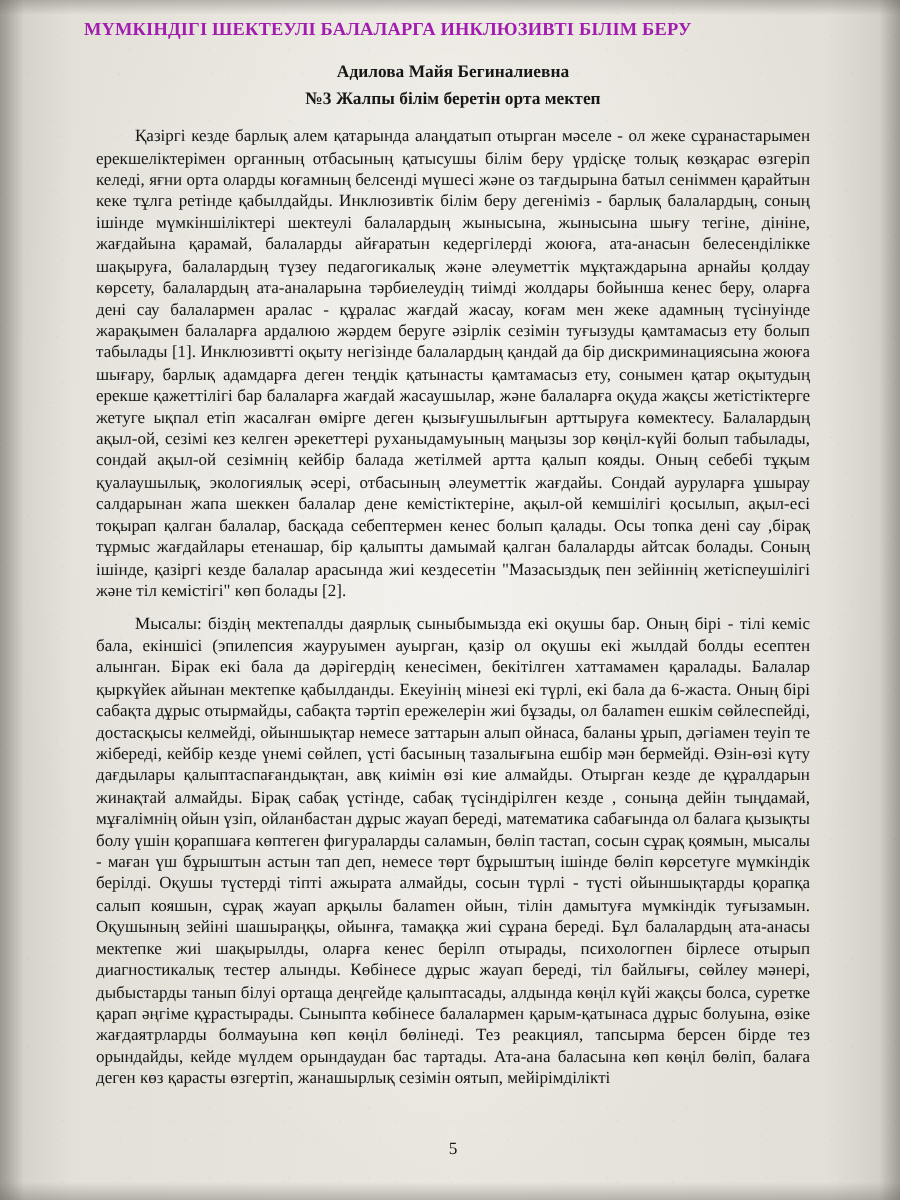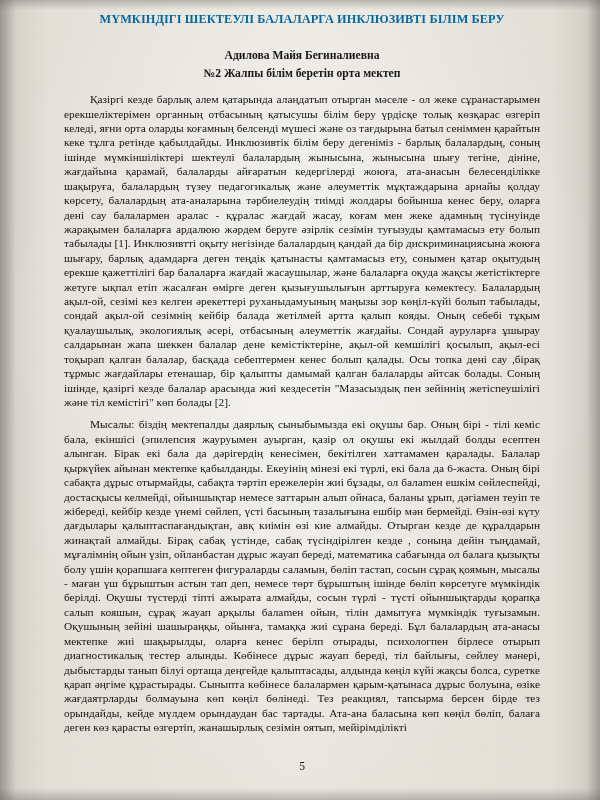--- a/index.html
+++ b/index.html
@@ -48,29 +48,28 @@
   }
   .content {
     position: absolute;
     left: 56px;
     top: 0;
     width: 492px;
     height: 800px;
   }
   .doc-title {
     margin-top: 12px;
-    text-align: center;
     font-weight: bold;
     font-size: 12.3px;
     letter-spacing: 0.1px;
-    color: #0369a1;
+    color: #a21caf;
     line-height: 1.15;
   }
   .author {
-    margin-top: 23px;
+    margin-top: 15px;
     text-align: center;
     font-weight: bold;
     font-size: 11.6px;
     color: #171717;
   }
   .affiliation {
     margin-top: 5px;
     text-align: center;
     font-weight: bold;
     font-size: 11.6px;
@@ -119,21 +118,21 @@
 <div class="page">
   <div class="sheet"></div>
   <div class="shadow-top"></div>
   <div class="shadow-left"></div>
   <div class="shadow-right"></div>
   <div class="shadow-bottom"></div>
 
   <div class="content">
     <div class="doc-title">МҮМКІНДІГІ ШЕКТЕУЛІ БАЛАЛАРГА ИНКЛЮЗИВТІ БІЛІМ БЕРУ</div>
     <div class="author">Адилова Майя Бегиналиевна</div>
-    <div class="affiliation">№2 Жалпы білім беретін орта мектеп</div>
+    <div class="affiliation">№3 Жалпы білім беретін орта мектеп</div>
 
     <div class="body-text">
       <p>Қазіргі кезде барлық алем қатарында алаңдатып отырган мәселе - ол жеке сұранастарымен ерекшеліктерімен органның отбасының қатысушы білім беру үрдісқе толық көзқарас өзгеріп келеді, яғни орта оларды коғамның белсенді мүшесі және оз тағдырына батыл сеніммен қарайтын кеке тұлга ретінде қабылдайды. Инклюзивтік білім беру дегеніміз - барлық балалардың, соның ішінде мүмкіншіліктері шектеулі балалардың жынысына, жынысына шығу тегіне, дініне, жағдайына қарамай, балаларды айғаратын кедергілерді жоюға, ата-анасын белесенділікке шақыруға, балалардың түзеу педагогикалық және әлеуметтік мұқтаждарына арнайы қолдау көрсету, балалардың ата-аналарына тәрбиелеудің тиімді жолдары бойынша кенес беру, оларға дені сау балалармен аралас - құралас жағдай жасау, коғам мен жеке адамның түсінуінде жарақымен балаларға ардалюю жәрдем беруге әзірлік сезімін туғызуды қамтамасыз ету болып табылады [1]. Инклюзивтті оқыту негізінде балалардың қандай да бір дискриминациясына жоюға шығару, барлық адамдарға деген теңдік қатынасты қамтамасыз ету, сонымен қатар оқытудың ерекше қажеттілігі бар балаларға жағдай жасаушылар, және балаларға оқуда жақсы жетістіктерге жетуге ықпал етіп жасалған өмірге деген қызығушылығын арттыруға көмектесу. Балалардың ақыл-ой, сезімі кез келген әрекеттері руханыдамуының маңызы зор көңіл-күйі болып табылады, сондай ақыл-ой сезімнің кейбір балада жетілмей артта қалып кояды. Оның себебі тұқым қуалаушылық, экологиялық әсері, отбасының әлеуметтік жағдайы. Сондай ауруларға ұшырау салдарынан жапа шеккен балалар дене кемістіктеріне, ақыл-ой кемшілігі қосылып, ақыл-есі тоқырап қалган балалар, басқада себептермен кенес болып қалады. Осы топка дені сау ,бірақ тұрмыс жағдайлары етенашар, бір қалыпты дамымай қалган балаларды айтсак болады. Соның ішінде, қазіргі кезде балалар арасында жиі кездесетін "Мазасыздық пен зейіннің жетіспеушілігі және тіл кемістігі" көп болады [2].</p>
       <p>Мысалы: біздің мектепалды даярлық сыныбымызда екі оқушы бар. Оның бірі - тілі кеміс бала, екіншісі (эпилепсия жауруымен ауырган, қазір ол оқушы екі жылдай болды есептен алынган. Бірак екі бала да дәрігердің кенесімен, бекітілген хаттамамен қаралады. Балалар қыркүйек айынан мектепке қабылданды. Екеуінің мінезі екі түрлі, екі бала да 6-жаста. Оның бірі сабақта дұрыс отырмайды, сабақта тәртіп ережелерін жиі бұзады, ол балаmен ешкім сөйлеспейді, достасқысы келмейді, ойыншықтар немесе заттарын алып ойнаса, баланы ұрып, дәгіамен теуіп те жібереді, кейбір кезде үнемі сөйлеп, үсті басының тазалығына ешбір мән бермейді. Өзін-өзі күту дағдылары қалыптаспағандықтан, авқ киімін өзі кие алмайды. Отырган кезде де құралдарын жинақтай алмайды. Бірақ сабақ үстінде, сабақ түсіндірілген кезде , соныңа дейін тыңдамай, мұғалімнің ойын  үзіп, ойланбастан дұрыс жауап береді, математика сабағында ол балага қызықты болу үшін қорапшаға көптеген фигураларды саламын, бөліп тастап, сосын сұрақ қоямын, мысалы - маған үш бұрыштын астын тап деп, немесе төрт бұрыштың ішінде бөліп көрсетуге мүмкіндік берілді. Оқушы түстерді тіпті ажырата алмайды, сосын түрлі - түсті ойыншықтарды қорапқа салып кояшын, сұрақ жауап арқылы балаmен ойын, тілін дамытуға мүмкіндік туғызамын. Оқушының зейіні шашыраңқы, ойынға, тамаққа жиі сұрана береді. Бұл балалардың ата-анасы  мектепке жиі шақырылды, оларға кенес берілп отырады, психологпен бірлесе отырып диагностикалық тестер алынды. Көбінесе дұрыс жауап береді, тіл байлығы, сөйлеу мәнері, дыбыстарды танып білуі ортаща деңгейде қалыптасады, алдында көңіл күйі жақсы болса, суретке қарап әңгіме құрастырады. Сыныпта көбінесе балалармен қарым-қатынаса дұрыс болуына, өзіке жағдаятрларды болмауына көп көңіл бөлінеді. Тез реакциял, тапсырма берсен бірде тез орындайды, кейде мүлдем орындаудан бас тартады. Ата-ана баласына көп көңіл бөліп, балаға деген көз  қарасты өзгертіп, жанашырлық сезімін оятып, мейірімділікті</p>
     </div>
 
     <div class="page-number">5</div>
   </div>
 
   <div class="grain"></div>

